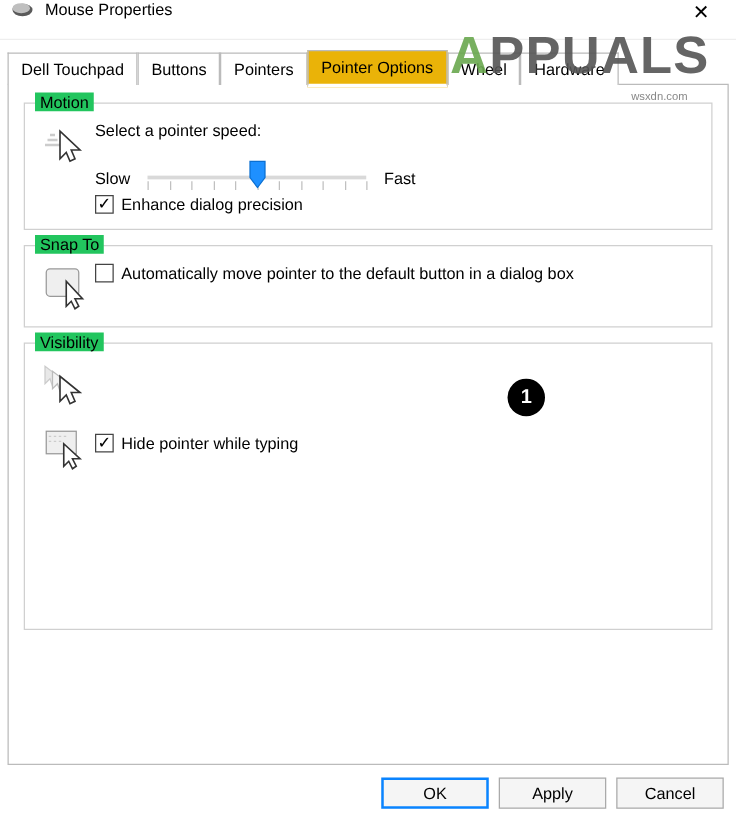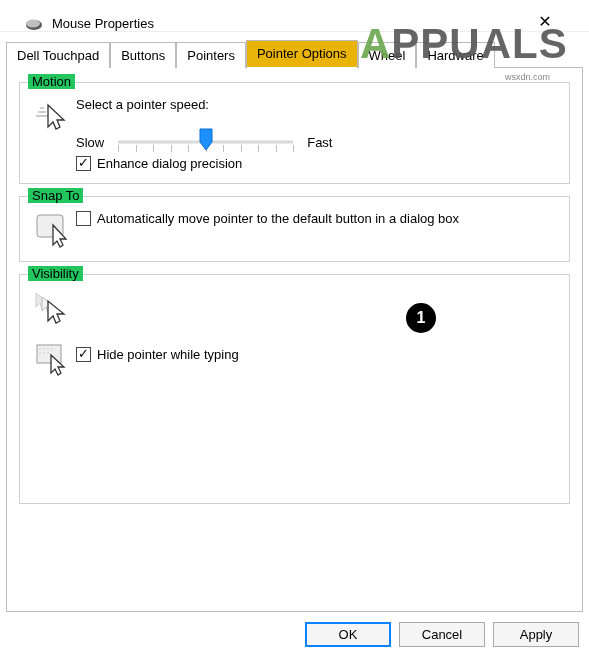--- a/index.html
+++ b/index.html
@@ -9,22 +9,22 @@
     font-size: 13px;
     background: #fff;
     width: 589px;
     height: 671px;
     overflow: hidden;
     color: #000;
   }
   .titlebar {
     height: 32px;
     display: flex;
-    align-items: flex-end;
-    padding: 0 24px;
+    align-items: flex-start;
+    padding: 0 8px;
     border-bottom: 1px solid #eee;
   }
   .titlebar .mouse-icon {
     width: 20px; height: 14px;
     margin-right: 8px;
     display: inline-block;
   }
   .titlebar .title {
     flex: 1;
     font-size: 13px;
@@ -367,15 +367,15 @@
         </div>
       </div>
     </div>
 
 
   </div>
 </div>
 
 <div class="buttons-row">
   <div class="btn default">OK</div>
+  <div class="btn">Apply</div>
   <div class="btn">Cancel</div>
-  <div class="btn">Apply</div>
 </div>
 
 </body></html>

